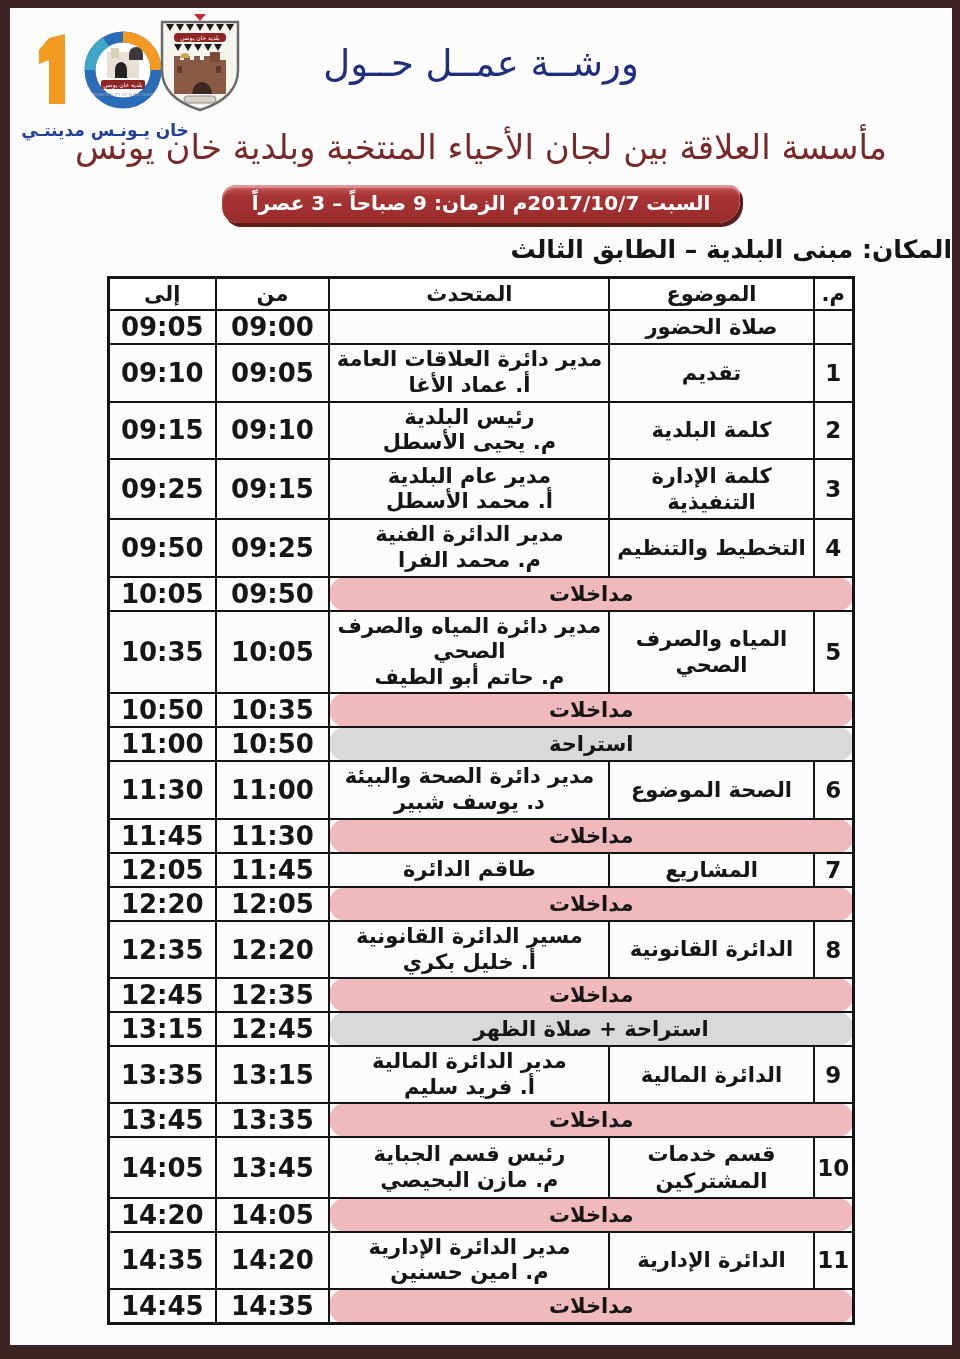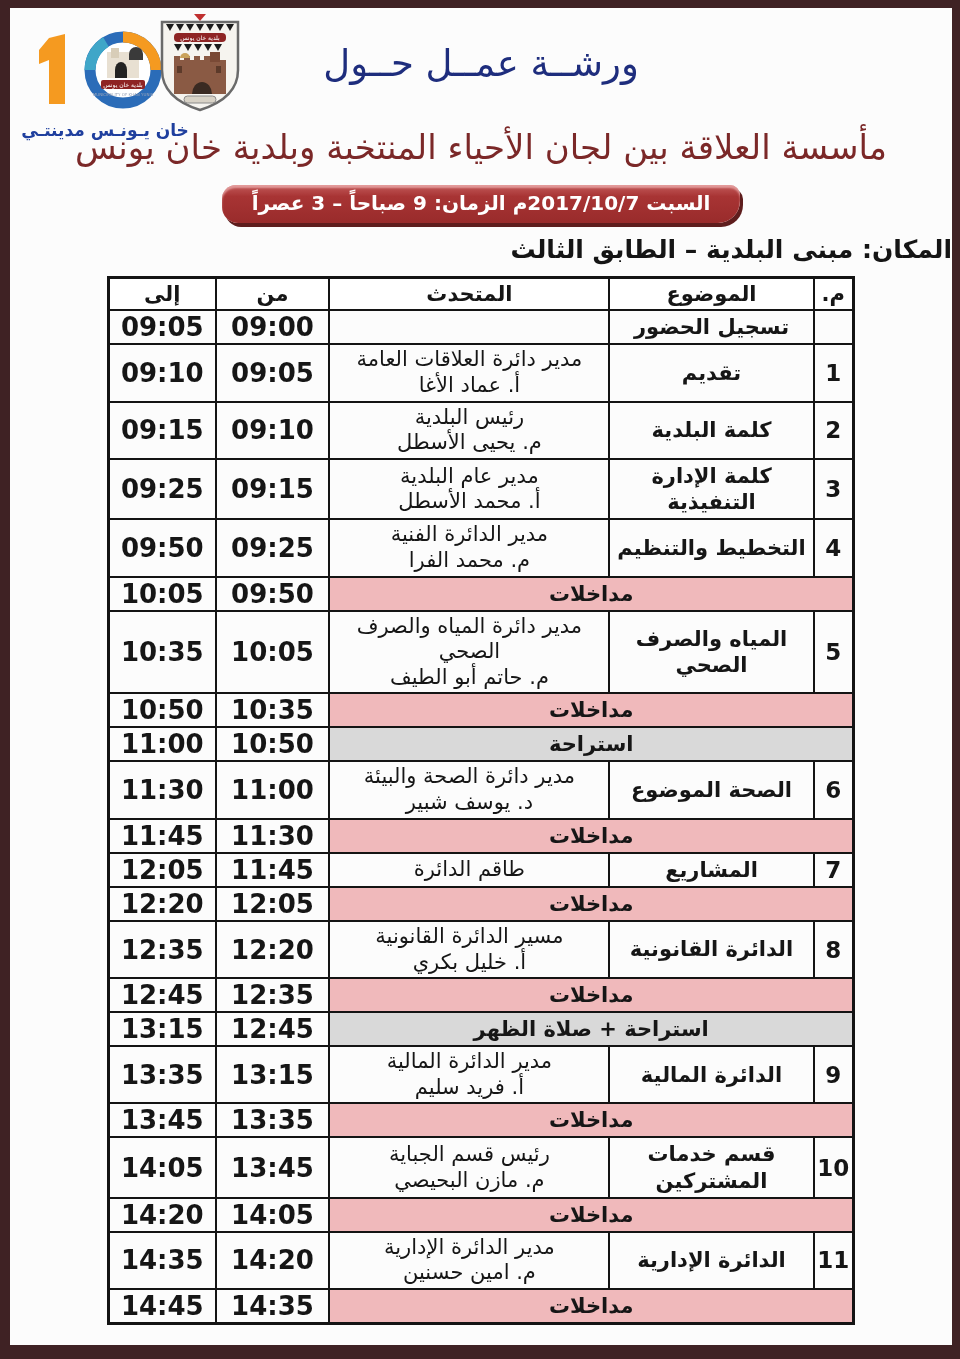--- a/index.html
+++ b/index.html
@@ -57,24 +57,24 @@
   }
   table.agenda th { font-size:21px; font-weight:bold; padding:3px 2px; background:#ffffff; }
   col.c-num     { width:40px; }
   col.c-topic   { width:205px; }
   col.c-speaker { width:282px; }
   col.c-from    { width:114px; }
   col.c-to      { width:107px; }
   td.cell-time { font-size:26px; font-weight:bold; font-family:"DejaVu Sans", sans-serif; direction:ltr; padding:1px 10px; }
   td.cell-num  { font-size:23px; font-weight:bold; }
   td.cell-topic { font-size:21px; font-weight:bold; line-height:1.25; padding:3px 4px; }
-  td.cell-speaker { font-size:21px; font-weight:normal; line-height:1.22; padding:2px 0; }
+  td.cell-speaker { font-size:21px; font-weight:bold; line-height:1.22; padding:2px 0; }
   tr.row-pink td.cell-label { background:#f0b9bb; }
   tr.row-gray td.cell-label { background:#d9d9d9; }
-  td.cell-label { font-size:21px; font-weight:bold; padding:1px 4px; }
+  td.cell-label { font-size:21px; font-weight:bold; padding:1px 4px;border-radius:17px; }
   tr.row-pink td, tr.row-gray td { height:30px; }
   tr.row-plain td { height:34px; }
 </style>
 </head>
 <body>
 
 <div class="page">
 
   <div class="header-band">
 
@@ -168,21 +168,21 @@
           <th>م.</th>
           <th>الموضوع</th>
           <th>المتحدث</th>
           <th>من</th>
           <th>إلى</th>
         </tr>
     </thead>
     <tbody id="agenda-body">
         <tr class="row-plain">
           <td class="cell-num"></td>
-          <td class="cell-topic">تسجيل الحضور</td>
+          <td class="cell-topic">صلاة الحضور</td>
           <td class="cell-speaker"></td>
           <td class="cell-time">09:00</td>
           <td class="cell-time">09:05</td>
         </tr>
         <tr class="row-plain">
           <td class="cell-num">1</td>
           <td class="cell-topic">تقديم</td>
           <td class="cell-speaker">
             <div>مدير دائرة العلاقات العامة</div>
             <div>أ. عماد الأغا</div>

